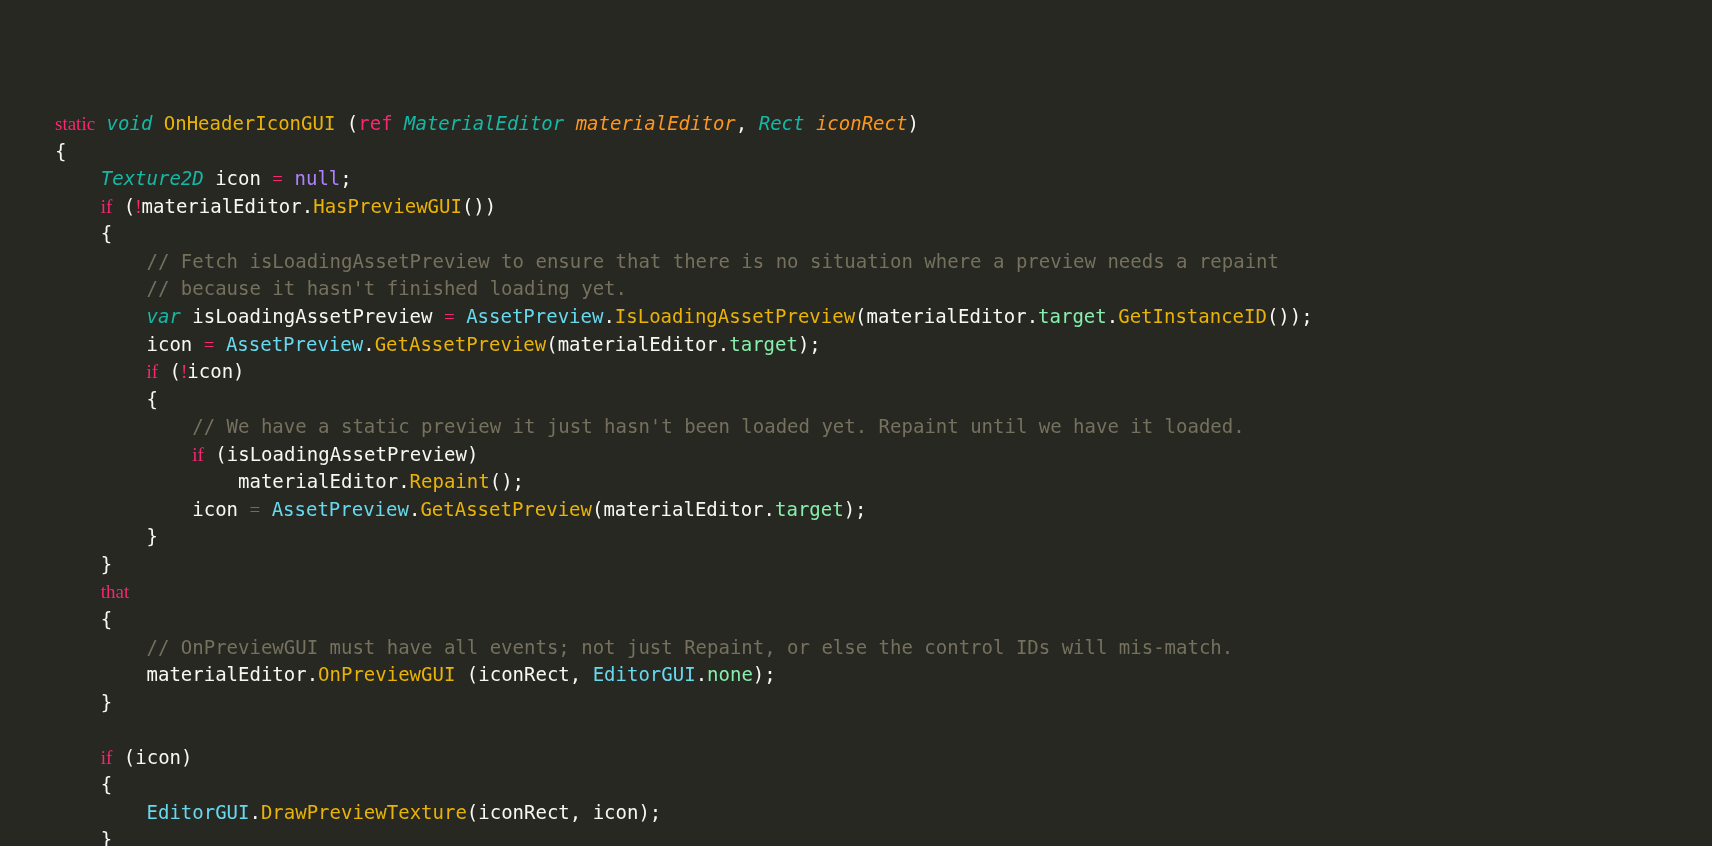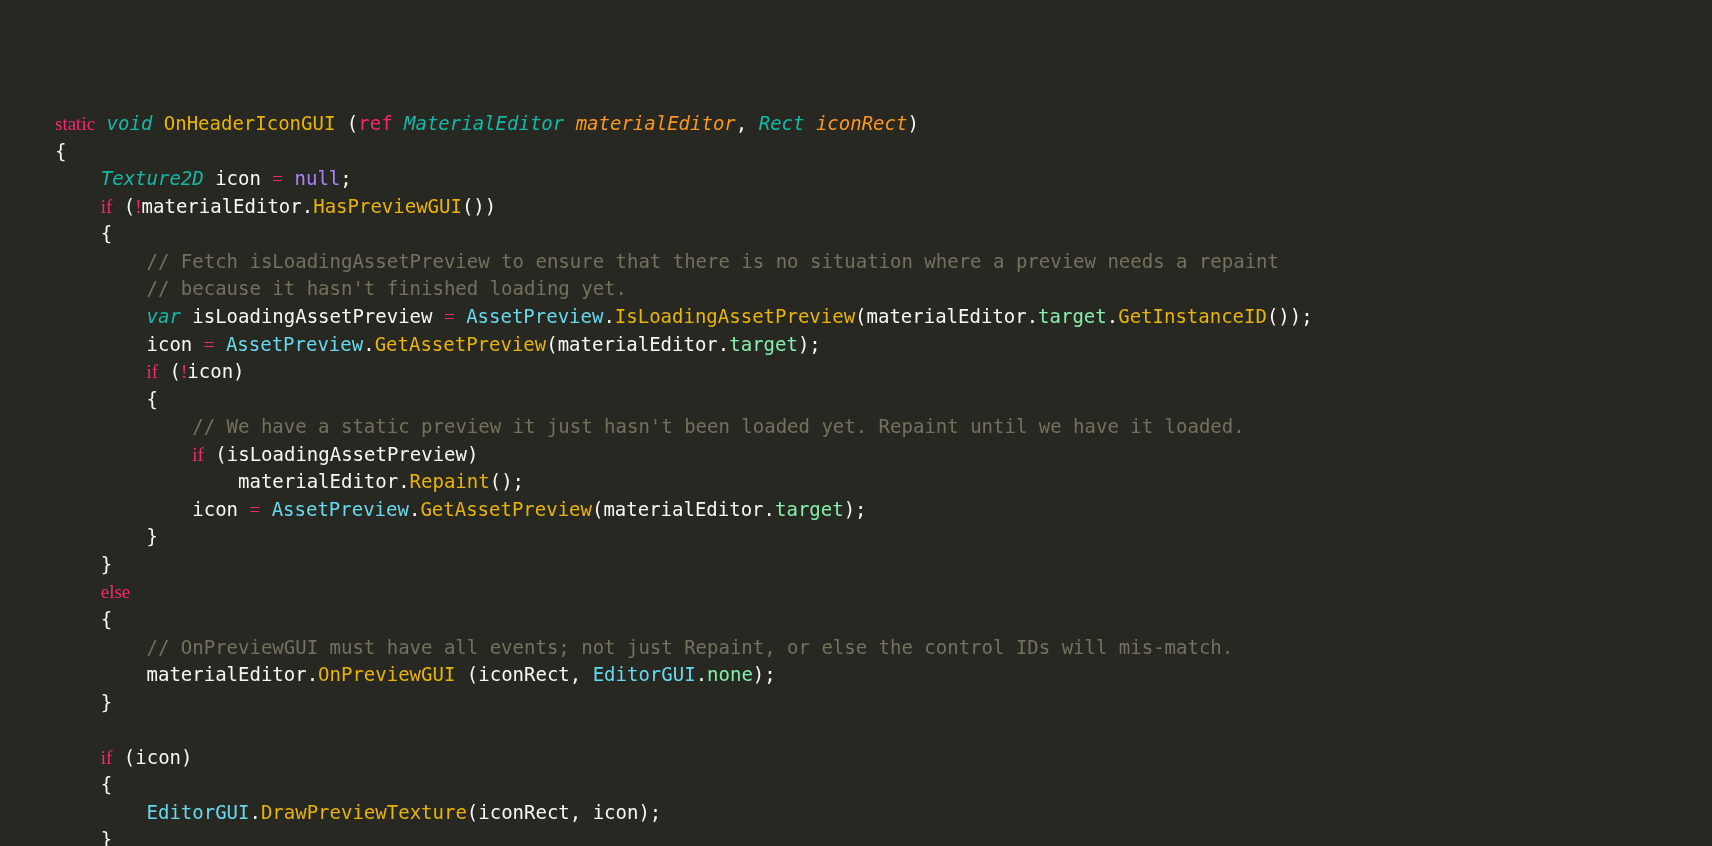--- a/index.html
+++ b/index.html
@@ -42,21 +42,21 @@
 <span><span class="plain">        </span><span class="type-it">var</span><span class="plain"> isLoadingAssetPreview </span><span class="kw">=</span><span class="plain"> </span><span class="type">AssetPreview</span><span class="plain">.</span><span class="method">IsLoadingAssetPreview</span><span class="plain">(materialEditor.</span><span class="prop">target</span><span class="plain">.</span><span class="method">GetInstanceID</span><span class="plain">());</span></span>
 <span><span class="plain">        icon </span><span class="kw">=</span><span class="plain"> </span><span class="type">AssetPreview</span><span class="plain">.</span><span class="method">GetAssetPreview</span><span class="plain">(materialEditor.</span><span class="prop">target</span><span class="plain">);</span></span>
 <span><span class="plain">        </span><span class="kw">if</span><span class="plain"> (</span><span class="kw">!</span><span class="plain">icon)</span></span>
 <span><span class="plain">        {</span></span>
 <span><span class="plain">            </span><span class="comment">// We have a static preview it just hasn't been loaded yet. Repaint until we have it loaded.</span></span>
 <span><span class="plain">            </span><span class="kw">if</span><span class="plain"> (isLoadingAssetPreview)</span></span>
 <span><span class="plain">                materialEditor.</span><span class="method">Repaint</span><span class="plain">();</span></span>
 <span><span class="plain">            icon </span><span class="kw">=</span><span class="plain"> </span><span class="type">AssetPreview</span><span class="plain">.</span><span class="method">GetAssetPreview</span><span class="plain">(materialEditor.</span><span class="prop">target</span><span class="plain">);</span></span>
 <span><span class="plain">        }</span></span>
 <span><span class="plain">    }</span></span>
-<span><span class="plain">    </span><span class="kw">else</span></span>
+<span><span class="plain">    </span><span class="kw">that</span></span>
 <span><span class="plain">    {</span></span>
 <span><span class="plain">        </span><span class="comment">// OnPreviewGUI must have all events; not just Repaint, or else the control IDs will mis-match.</span></span>
 <span><span class="plain">        materialEditor.</span><span class="method">OnPreviewGUI</span><span class="plain"> (iconRect, </span><span class="type">EditorGUI</span><span class="plain">.</span><span class="prop">none</span><span class="plain">);</span></span>
 <span><span class="plain">    }</span></span>
 <span><span class="plain"></span></span>
 <span><span class="plain">    </span><span class="kw">if</span><span class="plain"> (icon)</span></span>
 <span><span class="plain">    {</span></span>
 <span><span class="plain">        </span><span class="type">EditorGUI</span><span class="plain">.</span><span class="method">DrawPreviewTexture</span><span class="plain">(iconRect, icon);</span></span>
 <span><span class="plain">    }</span></span>
 </div>

